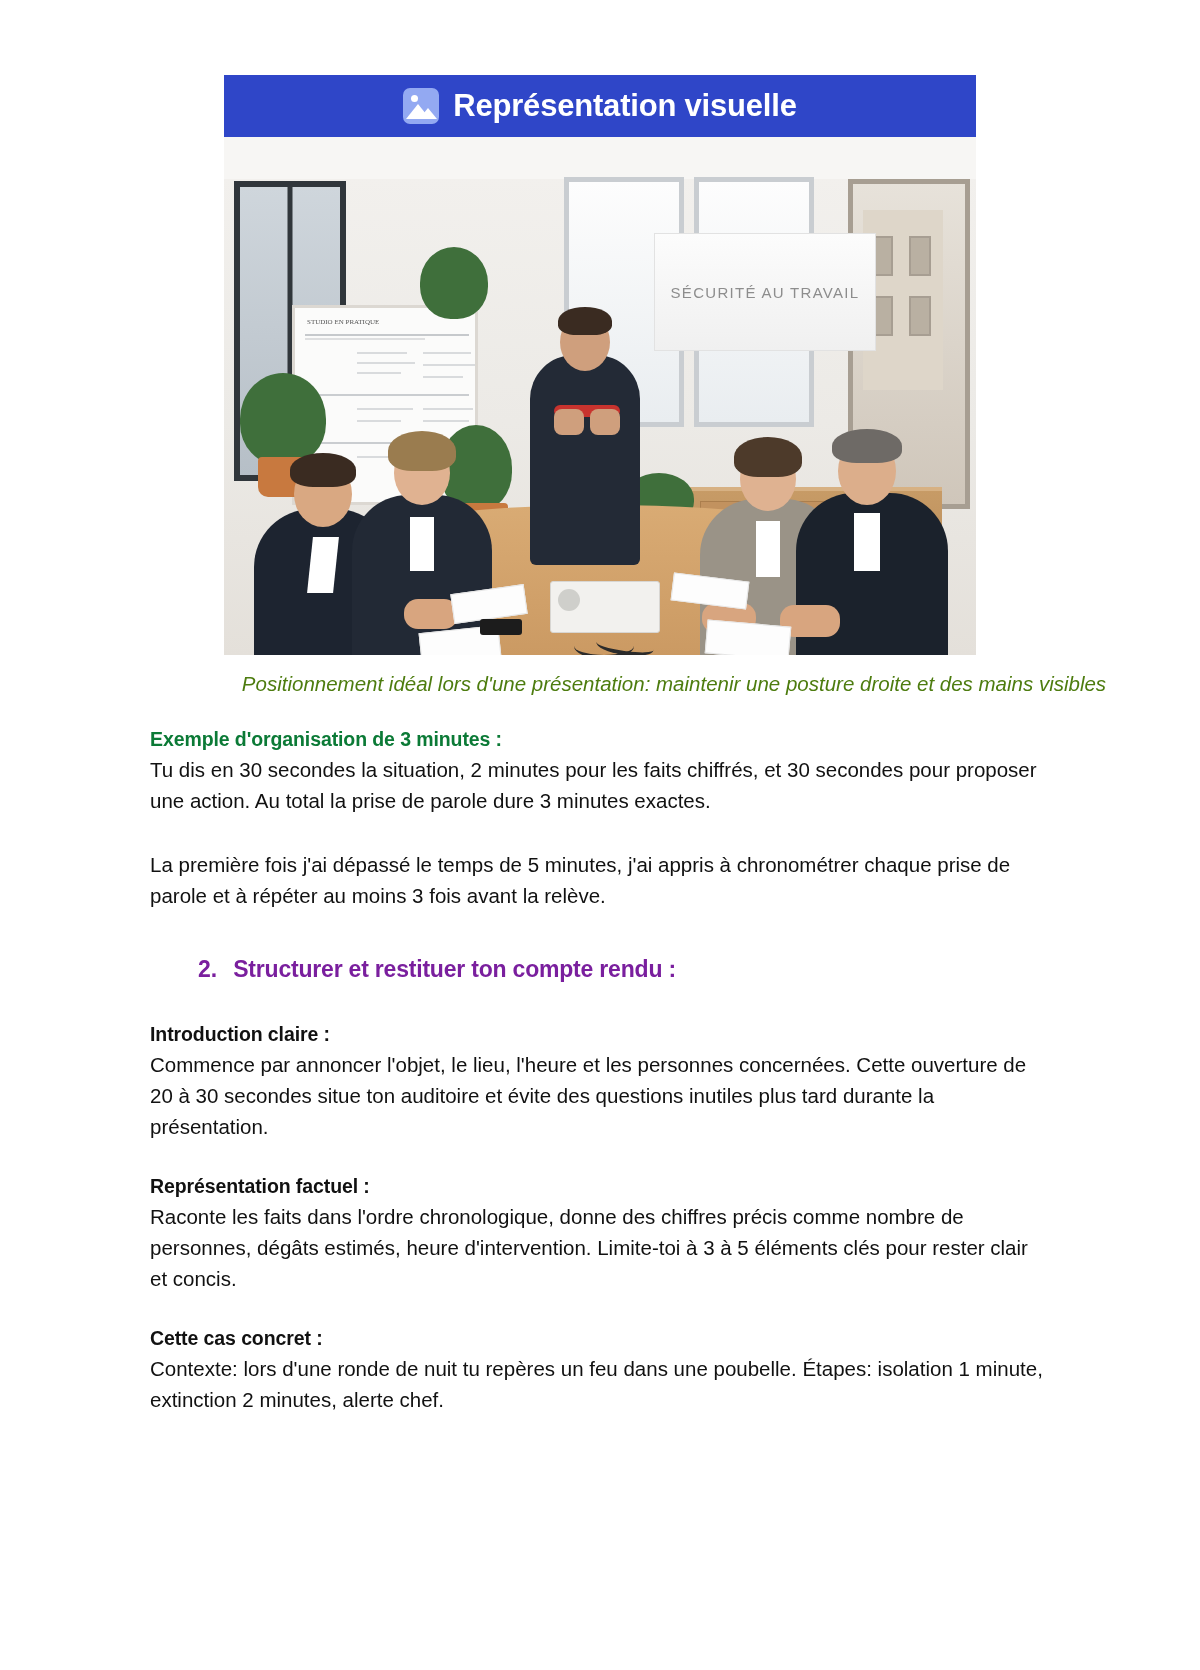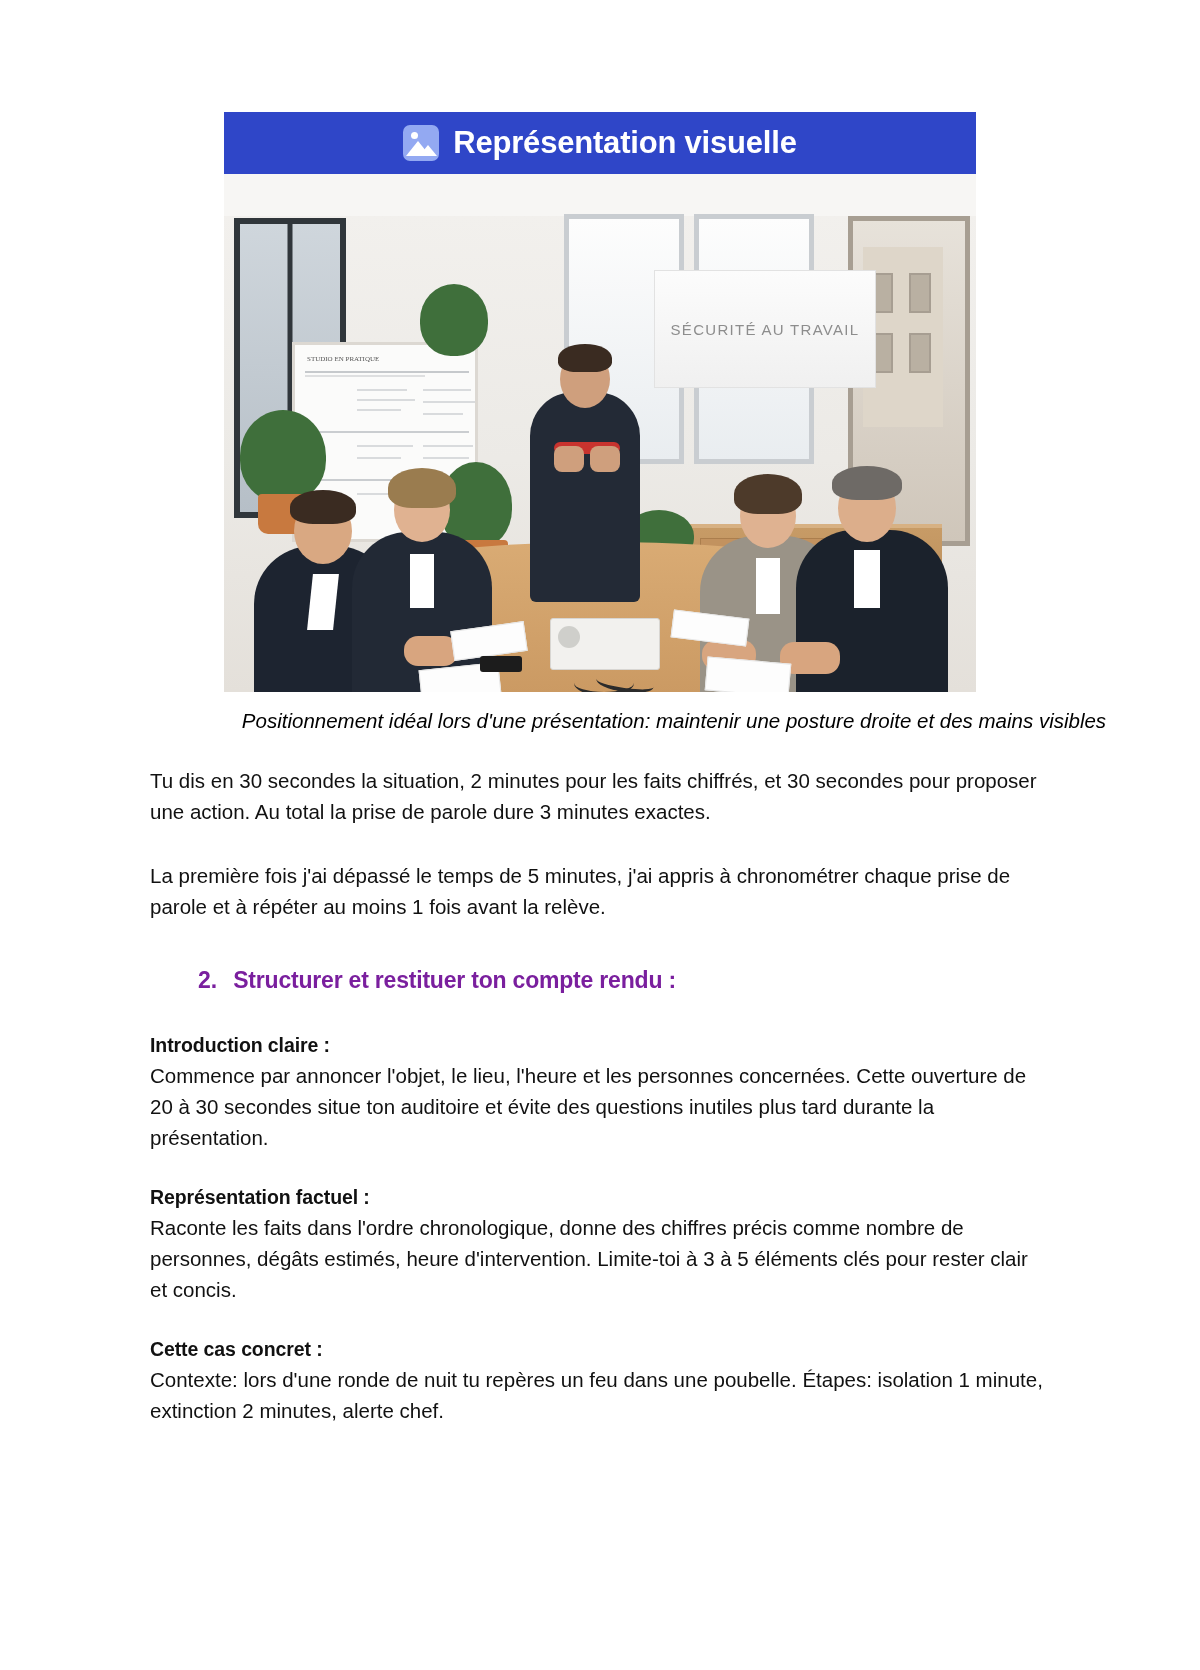--- a/index.html
+++ b/index.html
@@ -200,21 +200,21 @@
   }
 
   
   .caption {
     width: 900px;
     margin: 14px auto 0 auto;
     text-align: center;
     font-style: italic;
     font-size: 20.5px;
     line-height: 1.42;
-    color: #000000;
+    color: #4d7c0f;
   }
 
   
   .content {
     width: 900px;
     margin: 0 auto;
     padding-top: 30px;
   }
 
   .h-green {
@@ -257,21 +257,21 @@
     font-size: 23px;
     font-weight: bold;
     letter-spacing: -0.2px;
   }
 </style>
 </head>
 <body>
 
 <div class="page">
 
-  <figure class="figure-block" style="margin:112px auto 0 auto;">
+  <figure class="figure-block" style="margin:75px auto 0 auto;">
 
     <div class="figure-banner">
       <span class="banner-icon">
         <span class="sun"></span>
         <span class="mtn"></span>
         <span class="mtn2"></span>
       </span>
       <span class="banner-title">Représentation visuelle</span>
     </div>
 
@@ -375,25 +375,26 @@
       <div class="cable" style="left:350px; top:496px; width:60px; height:26px;"></div>
       <div class="cable" style="left:372px; top:500px; width:58px; height:18px; transform:rotate(8deg);"></div>
     </div>
 
     <figcaption class="caption">Positionnement idéal lors d'une présentation: maintenir une posture droite et des mains visibles</figcaption>
   </figure>
 
   <div class="content">
 
     <div class="block">
+      <div class="h-green dark">Exemple d'organisation de 3 minutes :</div>
       <p class="para">Tu dis en 30 secondes la situation, 2 minutes pour les faits chiffrés, et 30 secondes pour proposer une action. Au total la prise de parole dure 3 minutes exactes.</p>
     </div>
 
     <div class="block">
-      <p class="para">La première fois j'ai dépassé le temps de 5 minutes, j'ai appris à chronométrer chaque prise de parole et à répéter au moins 1 fois avant la relève.</p>
+      <p class="para">La première fois j'ai dépassé le temps de 5 minutes, j'ai appris à chronométrer chaque prise de parole et à répéter au moins 3 fois avant la relève.</p>
     </div>
 
     <div class="h-purple-row">
       <span class="h-purple-num">2.</span>
       <span class="h-purple">Structurer et restituer ton compte rendu :</span>
     </div>
 
     <div class="block">
       <div class="h-dark">Introduction claire :</div>
       <p class="para">Commence par annoncer l'objet, le lieu, l'heure et les personnes concernées. Cette ouverture de 20 à 30 secondes situe ton auditoire et évite des questions inutiles plus tard durante la présentation.</p>

